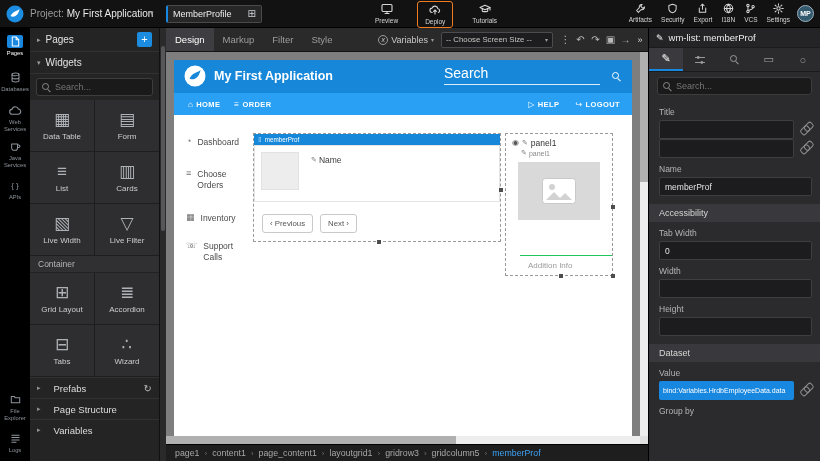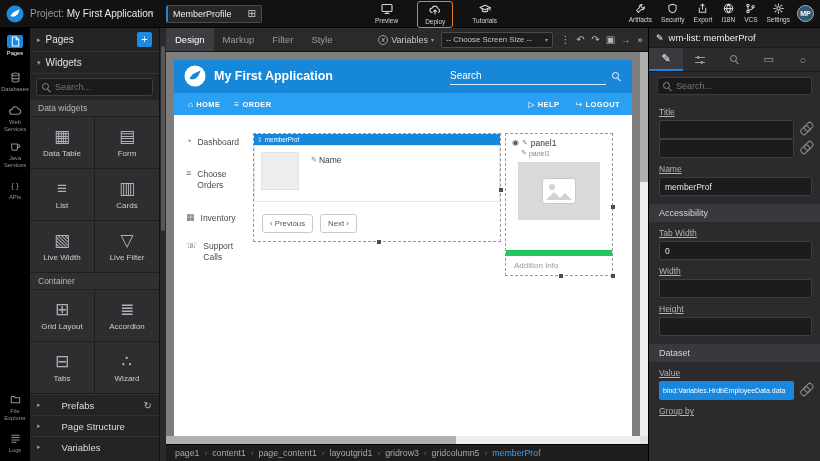--- a/index.html
+++ b/index.html
@@ -46,21 +46,21 @@
 .sb-row .lbl{flex:1;}
 .plus-btn{width:15px;height:15px;background:#1b8ce0;border-radius:2px;color:#fff;font-size:11px;line-height:14px;text-align:center;}
 .sb-search{flex:0 0 26px;padding:4px 6px;}
 .inp-dark{height:18px;background:#1a1a1b;border:1px solid #3d3d40;border-radius:3px;display:flex;align-items:center;gap:4px;padding:0 5px;color:#8a8a8a;}
 .inp-dark input{background:transparent;border:0;outline:0;color:#ccc;font-size:9px;width:100%;font-family:inherit;}
 .sec-label{flex:0 0 17px;display:flex;align-items:center;padding:0 8px;font-size:8.5px;color:#b5b5b5;background:#303032;border-bottom:1px solid #222;}
 .wgrid{display:grid;grid-template-columns:1fr 1fr;background:#1e1e1f;gap:1px;border-bottom:1px solid #1e1e1f;}
 .wcell{height:51px;background:#2e2e30;display:flex;flex-direction:column;align-items:center;justify-content:center;gap:4px;}
 .wico{font-size:17px;color:#aeb2b6;line-height:1;}
 .wlabel{font-size:8px;color:#cdcdcd;}
-.sb-foot{flex:0 0 21px;display:flex;align-items:center;gap:21px;padding:0 7px;border-top:1px solid #323233;color:#ddd;font-size:9.5px;}
+.sb-foot{flex:0 0 21px;display:flex;align-items:center;gap:13px;padding:0 7px;border-top:1px solid #323233;color:#ddd;font-size:9.5px;}
 .sb-foot .car{color:#8f8f8f;font-size:7px;}
 .sb-foot .sp{flex:1;}
 .refresh{color:#b9b9b9;font-size:10px;}
 #sb-scroll{position:absolute;left:160px;top:28px;width:6px;height:433px;background:#2a2a2b;z-index:5;}
 #sb-scroll .thumb{position:absolute;left:1px;top:18px;width:4px;height:185px;background:#57575a;border-radius:2px;}
 
 
 #main{position:absolute;left:166px;top:28px;width:482px;height:433px;background:#2a2a2b;}
 #toolbar{position:absolute;left:0;top:0;width:482px;height:24px;background:#2a2a2b;border-bottom:1px solid #141414;display:flex;align-items:center;}
 .ttab{height:23px;padding:0 9px;display:flex;align-items:center;font-size:9.5px;color:#9d9d9d;}
@@ -77,21 +77,21 @@
 #vscroll{position:absolute;right:0;top:0;width:8px;height:384px;background:#ededed;}
 #vscroll .thumb{position:absolute;left:0;top:0;width:8px;height:130px;background:#b0b0b0;}
 #hscroll{position:absolute;left:0;bottom:0;width:474px;height:8px;background:#ededed;}
 #hscroll .thumb{position:absolute;left:0;top:0;width:290px;height:8px;background:#b0b0b0;}
 #scorner{position:absolute;right:0;bottom:0;width:8px;height:8px;background:#e0e0e0;}
 
 
 .app-hd{height:33px;background:#1687d9;position:relative;color:#fff;}
 .app-logo{position:absolute;left:10px;top:5px;}
 .app-title{position:absolute;left:40px;top:9px;font-size:12.5px;font-weight:bold;}
-.app-search{position:absolute;left:276px;top:7px;width:156px;height:18px;border-bottom:1px solid rgba(255,255,255,.85);font-size:10px;color:#fff;display:flex;align-items:flex-end;padding-bottom:3px;}
+.app-search{position:absolute;left:270px;top:7px;width:156px;height:18px;border-bottom:1px solid rgba(255,255,255,.85);font-size:14px;color:#fff;display:flex;align-items:flex-end;padding-bottom:3px;}
 .app-mag{position:absolute;right:11px;top:12px;color:#fff;}
 .app-nav{height:22px;background:#2aa0f4;display:flex;align-items:center;color:#fff;font-size:7.5px;font-weight:bold;letter-spacing:.4px;position:relative;}
 .nav-it{display:flex;align-items:center;gap:3px;margin-left:14px;}
 .nav-right{position:absolute;right:12px;display:flex;gap:16px;}
 .nav-ico{font-size:8px;font-weight:normal;}
 .app-body{position:relative;height:321px;background:#fff;}
 .snav-it{position:absolute;left:12px;display:flex;gap:6px;color:#4a4a4a;font-size:8.5px;align-items:flex-start;width:64px;line-height:1.3;}
 .snav-ico{color:#6d6d6d;font-size:9px;line-height:1.1;}
 
 
@@ -103,38 +103,38 @@
 .item-lbl{position:absolute;left:56px;top:9px;font-size:8.5px;color:#3c3c3c;display:flex;gap:2px;align-items:center;}
 .pencil{color:#7a7a7a;font-size:7px;font-style:normal;}
 .pager{display:flex;gap:7px;padding:12px 8px 8px;}
 .pg-btn{height:19px;border:1px solid #c9c9c9;border-radius:3px;background:#fff;font-size:7.8px;color:#555;display:flex;align-items:center;padding:0 7px;}
 
 .sel-panel{position:absolute;left:331px;top:18px;width:108px;height:143px;border:1px dashed #9a9a9a;background:#fff;display:flex;flex-direction:column;}
 .pnl-h1{display:flex;align-items:center;gap:3px;padding:4px 6px 1px;font-size:8.5px;color:#333;}
 .pnl-dot{font-size:8px;color:#555;line-height:1;}
 .pnl-h2{display:flex;align-items:center;gap:2px;padding:0 6px 2px 15px;font-size:7px;color:#8a8a8a;}
 .pnl-pic{width:82px;height:58px;background:#d9d9d9;margin:3px auto 0;display:flex;align-items:center;justify-content:center;}
-.pnl-foot{margin-top:auto;border-top:6px solid #22c55e;padding:5px 8px;font-size:8px;color:#9a9a9a;}
+.pnl-foot{margin-top:auto;border-top:1px solid #22c55e;padding:5px 8px;font-size:8px;color:#9a9a9a;margin-left:14px;}
 .handle{position:absolute;width:4px;height:4px;background:#4d4d4d;}
 .h-r{right:-3px;top:50%;}.h-b{bottom:-3px;left:50%;}.h-br{right:-3px;bottom:-3px;}
 
 
 #crumbs{position:absolute;left:0;top:416px;width:482px;height:17px;background:#1e1e1f;border-top:1px solid #000;display:flex;align-items:center;gap:5px;padding:0 9px;font-size:8.8px;color:#a8a8a8;white-space:nowrap;}
 .crumb-sep{color:#6f6f6f;font-size:8px;}
 .crumb.active{color:#3ea2f3;}
 
 
 #inspector{position:absolute;left:648px;top:28px;width:172px;height:433px;background:#2b2b2e;border-left:1px solid #000;overflow:hidden;display:flex;flex-direction:column;}
 .ins-hd{flex:0 0 20px;background:#242426;display:flex;align-items:center;gap:5px;padding:0 7px;color:#ececec;font-size:9.5px;border-bottom:1px solid #1b1b1c;}
 .ins-hd .pencil{color:#fff;font-size:9px;}
 .ins-tabs{flex:0 0 24px;display:flex;border-bottom:1px solid #1b1b1c;}
 .ins-tab{flex:1;display:flex;align-items:center;justify-content:center;color:#9a9a9a;font-size:11px;}
 .ins-tab.active{color:#fff;background:#3a3a3e;border-bottom:2px solid #1787e0;}
 .ins-search{flex:0 0 29px;padding:5px 8px;}
-.f-label{padding:6px 10px 3px;font-size:8.5px;color:#b4b4b4;text-decoration:underline;}
+.f-label{padding:6px 10px 3px;font-size:8.5px;color:#b4b4b4;}
 .f-row{display:flex;align-items:center;gap:5px;padding:0 8px 0 10px;}
 .f-input{flex:1;height:19px;background:#1c1c1e;border:1px solid #3d3d42;border-radius:2px;color:#e4e4e4;font-size:8.5px;padding:0 5px;font-family:inherit;outline:0;min-width:0;}
 .bindico{color:#8f8f8f;flex:0 0 13px;}
 .ins-sec{margin-top:8px;flex:0 0 18px;background:#39393d;display:flex;align-items:center;padding:0 10px;font-size:9px;color:#d6d6d6;}
 .chip{flex:1;height:19px;background:#1787e0;border-radius:2px;color:#fff;font-size:7px;line-height:19px;padding:0 4px;overflow:hidden;white-space:nowrap;text-overflow:ellipsis;min-width:0;}
 </style>
 </head>
 <body>
 
 <div id="topbar">
@@ -287,21 +287,20 @@
   <div class="sb-row slim">
     <span class="car">▾</span>
     <span class="lbl">Widgets</span>
   </div>
   <div class="sb-search">
     <div class="inp-dark">
       <span class="mag"></span>
       <input placeholder="Search..." style="">
     </div>
   </div>
-  <div class="sec-label">Data widgets</div>
   <div class="wgrid">
     <div class="wcell">
         <span class="wico">▦</span>
         <span class="wlabel">Data Table</span>
       </div>
     <div class="wcell">
         <span class="wico">▤</span>
         <span class="wlabel">Form</span>
       </div>
     <div class="wcell">

